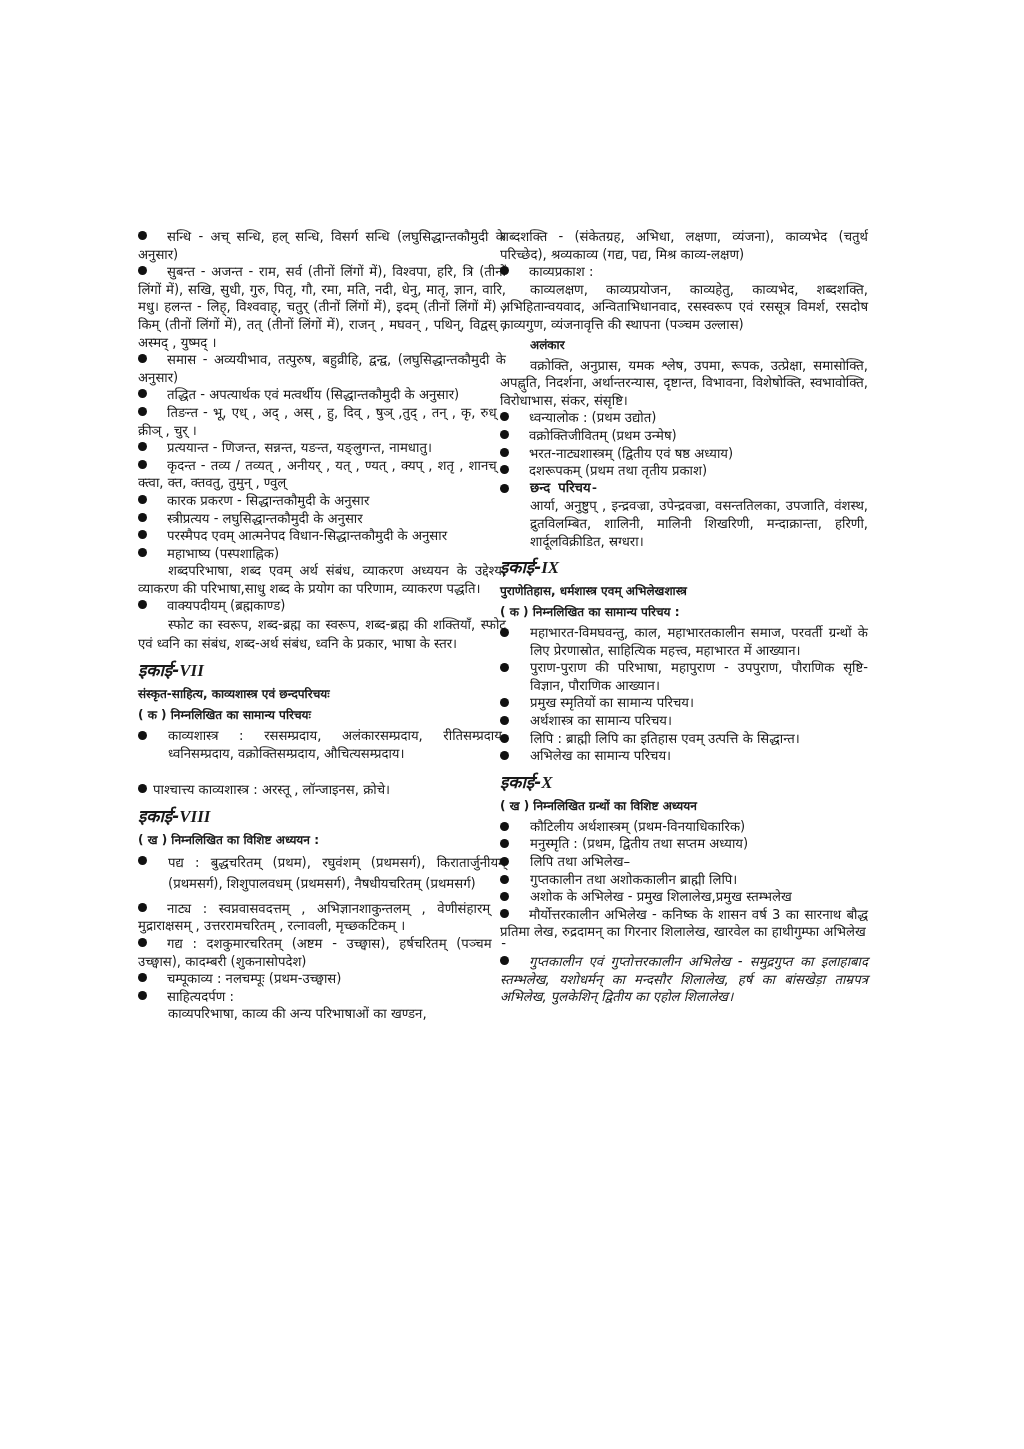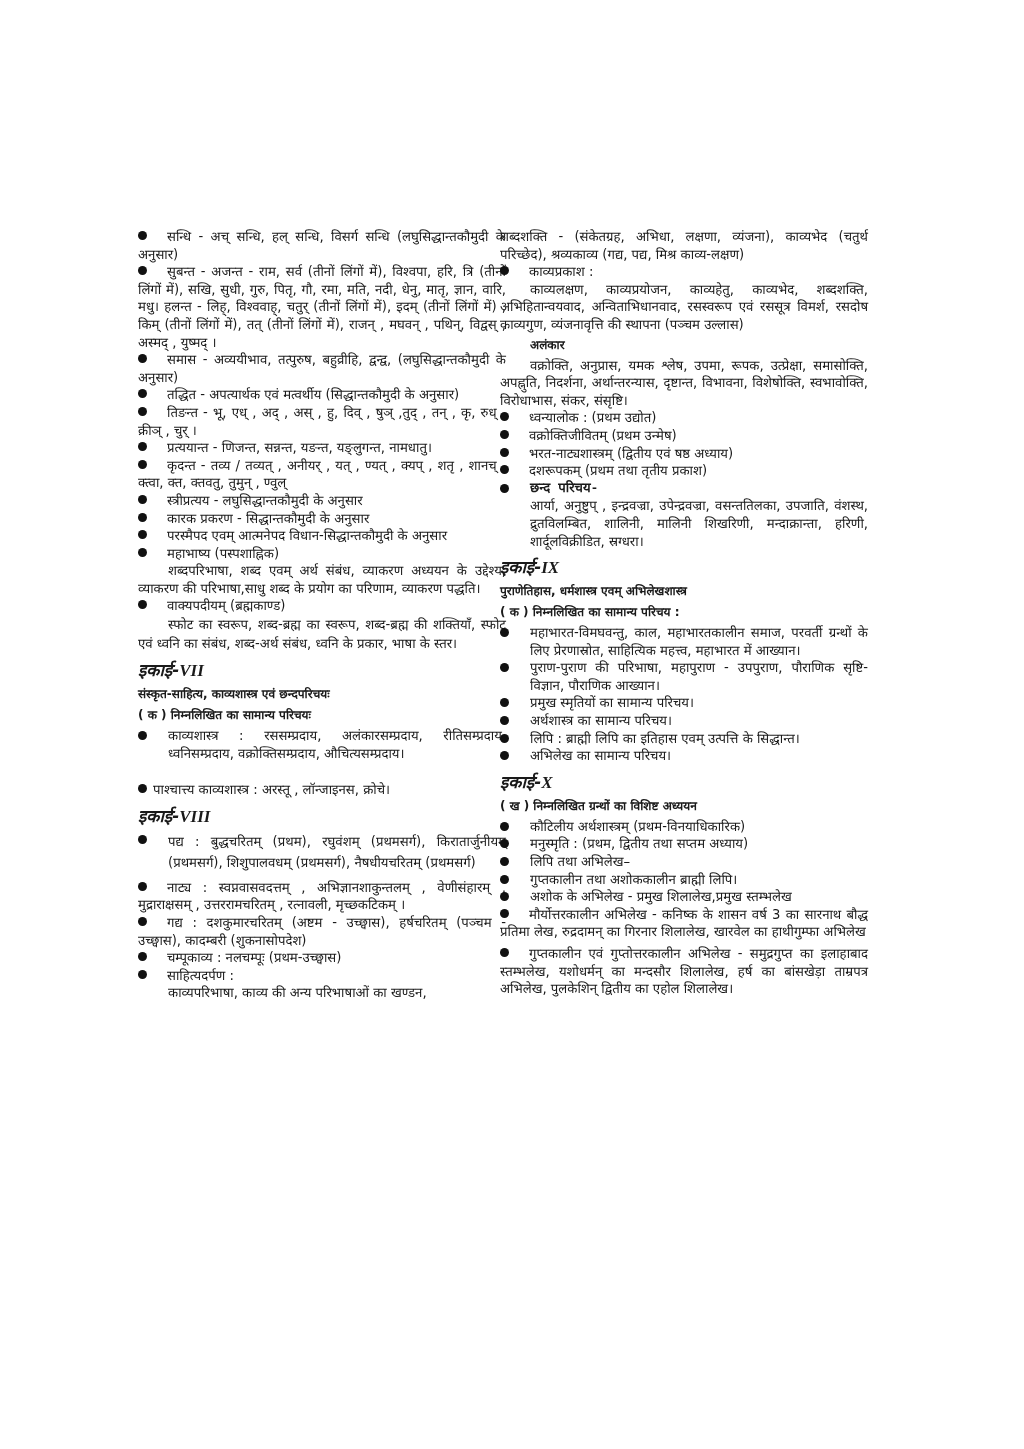--- a/index.html
+++ b/index.html
@@ -34,35 +34,36 @@
 <div class="page">
 
   <div class="col left">
     <p class="p bul"><span class="dot"></span><span>सन्धि - अच् सन्धि, हल् सन्धि, विसर्ग सन्धि (लघुसिद्धान्तकौमुदी के अनुसार)</span></p>
     <p class="p bul"><span class="dot"></span><span>सुबन्त - अजन्त - राम, सर्व (तीनों लिंगों में), विश्वपा, हरि, त्रि (तीनों लिंगों में), सखि, सुधी, गुरु, पितृ, गौ, रमा, मति, नदी, धेनु, मातृ, ज्ञान, वारि, मधु। हलन्त - लिह्, विश्ववाह्, चतुर् (तीनों लिंगों में), इदम् (तीनों लिंगों में) , किम् (तीनों लिंगों में), तत् (तीनों लिंगों में), राजन् , मघवन् , पथिन्, विद्वस् , अस्मद् , युष्मद् ।</span></p>
     <p class="p bul"><span class="dot"></span><span>समास - अव्ययीभाव, तत्पुरुष, बहुव्रीहि, द्वन्द्व, (लघुसिद्धान्तकौमुदी के अनुसार)</span></p>
     <p class="p bul"><span class="dot"></span><span>तद्धित - अपत्यार्थक एवं मत्वर्थीय (सिद्धान्तकौमुदी के अनुसार)</span></p>
     <p class="p bul"><span class="dot"></span><span>तिङन्त - भू, एध् , अद् , अस् , हु, दिव् , षुञ् ,तुद् , तन् , कृ, रुध् , क्रीञ् , चुर् ।</span></p>
     <p class="p bul"><span class="dot"></span><span>प्रत्ययान्त - णिजन्त, सन्नन्त, यङन्त, यङ्लुगन्त, नामधातु।</span></p>
     <p class="p bul"><span class="dot"></span><span>कृदन्त - तव्य / तव्यत् , अनीयर् , यत् , ण्यत् , क्यप् , शतृ , शानच् , क्त्वा, क्त, क्तवतु, तुमुन् , ण्वुल्</span></p>
+    <p class="p bul"><span class="dot"></span><span>कारक प्रकरण - सिद्धान्तकौमुदी के अनुसार</span></p>
     <p class="p bul"><span class="dot"></span><span>स्त्रीप्रत्यय - लघुसिद्धान्तकौमुदी के अनुसार</span></p>
-    <p class="p bul"><span class="dot"></span><span>कारक प्रकरण - सिद्धान्तकौमुदी के अनुसार</span></p>
     <p class="p bul"><span class="dot"></span><span>परस्मैपद एवम् आत्मनेपद विधान-सिद्धान्तकौमुदी के अनुसार</span></p>
     <p class="p bul"><span class="dot"></span><span>महाभाष्य (पस्पशाह्निक)</span></p>
     <p class="p indent">शब्दपरिभाषा, शब्द एवम् अर्थ संबंध, व्याकरण अध्ययन के उद्देश्य, व्याकरण की परिभाषा,साधु शब्द के प्रयोग का परिणाम, व्याकरण पद्धति।</p>
     <p class="p bul"><span class="dot"></span><span>वाक्यपदीयम् (ब्रह्मकाण्ड)</span></p>
     <p class="p indent" style="line-height:19px;">स्फोट का स्वरूप, शब्द-ब्रह्म का स्वरूप, शब्द-ब्रह्म की शक्तियाँ, स्फोट एवं ध्वनि का संबंध, शब्द-अर्थ संबंध, ध्वनि के प्रकार, भाषा के स्तर।</p>
 
     <div class="unit"><span>इकाई-</span><span class="roman">VII</span></div>
     <div class="subh">संस्कृत-साहित्य, काव्यशास्त्र एवं छन्दपरिचयः</div>
     <div class="subh">( क ) निम्नलिखित का सामान्य परिचयः</div>
     <p class="p bul hang"><span class="dot"></span><span>काव्यशास्त्र : रससम्प्रदाय, अलंकारसम्प्रदाय, रीतिसम्प्रदाय, ध्वनिसम्प्रदाय, वक्रोक्तिसम्प्रदाय, औचित्यसम्प्रदाय।</span></p>
     <p class="p bul tight" style="margin-top:19px;"><span class="dot"></span><span>पाश्चात्त्य काव्यशास्त्र : अरस्तू , लॉन्जाइनस, क्रोचे।</span></p>
 
     <div class="unit"><span>इकाई-</span><span class="roman">VIII</span></div>
+    <div class="subh">( ख ) निम्नलिखित का विशिष्ट अध्ययन :</div>
     <p class="p bul hang" style="line-height:21px;"><span class="dot"></span><span>पद्य : बुद्धचरितम् (प्रथम), रघुवंशम् (प्रथमसर्ग), किरातार्जुनीयम् (प्रथमसर्ग), शिशुपालवधम् (प्रथमसर्ग), नैषधीयचरितम् (प्रथमसर्ग)</span></p>
     <div class="gap"></div>
     <p class="p bul"><span class="dot"></span><span>नाट्य : स्वप्नवासवदत्तम् , अभिज्ञानशाकुन्तलम् , वेणीसंहारम् , मुद्राराक्षसम् , उत्तररामचरितम् , रत्नावली, मृच्छकटिकम् ।</span></p>
     <p class="p bul"><span class="dot"></span><span>गद्य : दशकुमारचरितम् (अष्टम - उच्छ्वास), हर्षचरितम् (पञ्चम - उच्छ्वास), कादम्बरी (शुकनासोपदेश)</span></p>
     <p class="p bul"><span class="dot"></span><span>चम्पूकाव्य : नलचम्पूः (प्रथम-उच्छ्वास)</span></p>
     <p class="p bul"><span class="dot"></span><span>साहित्यदर्पण :</span></p>
     <p class="p padl">काव्यपरिभाषा, काव्य की अन्य परिभाषाओं का खण्डन,</p>
   </div>
 
   <div class="col right">
@@ -89,15 +90,15 @@
     <p class="p bul hang"><span class="dot"></span><span>अभिलेख का सामान्य परिचय।</span></p>
 
     <div class="unit"><span>इकाई-</span><span class="roman">X</span></div>
     <div class="subh">( ख ) निम्नलिखित ग्रन्थों का विशिष्ट अध्ययन</div>
     <p class="p bul hang"><span class="dot"></span><span>कौटिलीय अर्थशास्त्रम् (प्रथम-विनयाधिकारिक)</span></p>
     <p class="p bul hang"><span class="dot"></span><span>मनुस्मृति : (प्रथम, द्वितीय तथा सप्तम अध्याय)</span></p>
     <p class="p bul hang"><span class="dot"></span><span>लिपि तथा अभिलेख–</span></p>
     <p class="p bul hang"><span class="dot"></span><span>गुप्तकालीन तथा अशोककालीन ब्राह्मी लिपि।</span></p>
     <p class="p bul hang"><span class="dot"></span><span>अशोक के अभिलेख - प्रमुख शिलालेख,प्रमुख स्तम्भलेख</span></p>
     <p class="p bul"><span class="dot"></span><span>मौर्योत्तरकालीन अभिलेख - कनिष्क के शासन वर्ष 3 का सारनाथ बौद्ध प्रतिमा लेख, रुद्रदामन् का गिरनार शिलालेख, खारवेल का हाथीगुम्फा अभिलेख</span></p>
-    <p class="p bul" style="margin-top:4px;"><span class="dot"></span><span>गुप्तकालीन एवं गुप्तोत्तरकालीन अभिलेख - समुद्रगुप्त का इलाहाबाद स्तम्भलेख, यशोधर्मन् का मन्दसौर शिलालेख, हर्ष का बांसखेड़ा ताम्रपत्र अभिलेख, पुलकेशिन् द्वितीय का एहोल शिलालेख।</span></p>
+    <p class="p bul" style="margin-top:12px;font-style:italic;"><span class="dot"></span><span>गुप्तकालीन एवं गुप्तोत्तरकालीन अभिलेख - समुद्रगुप्त का इलाहाबाद स्तम्भलेख, यशोधर्मन् का मन्दसौर शिलालेख, हर्ष का बांसखेड़ा ताम्रपत्र अभिलेख, पुलकेशिन् द्वितीय का एहोल शिलालेख।</span></p>
   </div>
 </div>
 
 </body></html>

